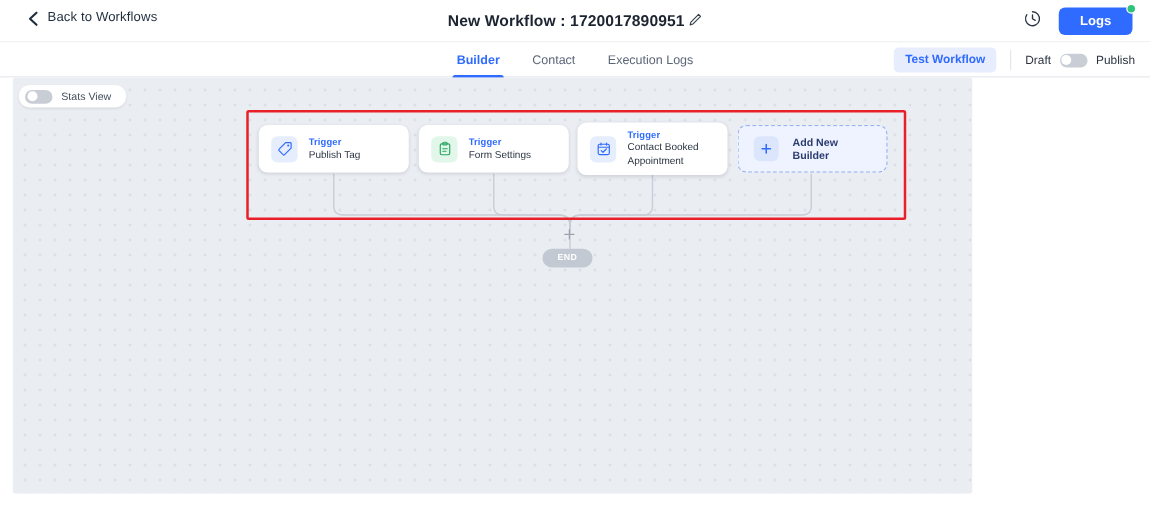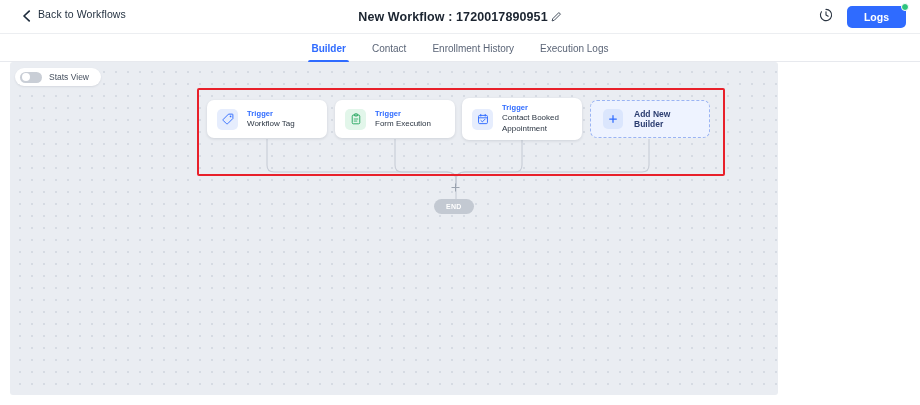--- a/index.html
+++ b/index.html
@@ -252,27 +252,35 @@
 
   <div class="tabbar">
     <div class="tabs">
       <div class="tab active">
         <span>Builder</span>
       </div>
       <div class="tab">
         <span>Contact</span>
       </div>
       <div class="tab">
-        <span>Enrollment History</span>
-      </div>
-      <div class="tab">
         <span>Execution Logs</span>
       </div>
     </div>
 
+    <div class="tabbar-right">
+      <button class="test-btn">Test Workflow</button>
+      <div class="sep-v"></div>
+      <div class="pubwrap">
+        <span class="pub-label">Draft</span>
+        <div class="switch">
+          <div class="knob"></div>
+        </div>
+        <span class="pub-label">Publish</span>
+      </div>
+    </div>
   </div>
 
   <div class="canvas">
 
     <div class="stats-pill">
       <div class="switch">
         <div class="knob"></div>
       </div>
       <span class="stats-label">Stats View</span>
     </div>
@@ -296,35 +304,35 @@
 
       <div class="node" style="left:197px; top:38px; width:120px; height:38px;">
         <div class="node-icon ic-blue">
           <svg width="12" height="12" viewBox="0 0 14 14">
             <path d="M7.6 1.3 H12 a.7.7 0 0 1 .7.7 V6.4 L6.6 12.5 a1 1 0 0 1-1.4 0 L1.5 8.8 a1 1 0 0 1 0-1.4 Z" fill="none" stroke="#2f6bff" stroke-width="1.1" stroke-linejoin="round"></path>
             <circle cx="10" cy="4" r="1" fill="#2f6bff"></circle>
           </svg>
         </div>
         <div class="node-text">
           <span class="node-kind">Trigger</span>
-          <span class="node-name">Workflow Tag</span>
+          <span class="node-name">Publish Tag</span>
         </div>
       </div>
 
       <div class="node" style="left:325px; top:38px; width:120px; height:38px;">
         <div class="node-icon ic-green">
           <svg width="12" height="12" viewBox="0 0 14 14">
             <rect x="2.6" y="2.4" width="8.8" height="10.2" rx="1.3" fill="none" stroke="#28a862" stroke-width="1.1"></rect>
             <rect x="5" y="0.9" width="4" height="2.6" rx="1" fill="none" stroke="#28a862" stroke-width="1.1"></rect>
             <path d="M4.9 7 H9.1 M4.9 9.4 H8" stroke="#28a862" stroke-width="1" stroke-linecap="round"></path>
           </svg>
         </div>
         <div class="node-text">
           <span class="node-kind">Trigger</span>
-          <span class="node-name">Form Execution</span>
+          <span class="node-name">Form Settings</span>
         </div>
       </div>
 
       <div class="node" style="left:452px; top:36px; width:120px; height:42px;">
         <div class="node-icon ic-blue">
           <svg width="12" height="12" viewBox="0 0 14 14">
             <rect x="1.8" y="2.8" width="10.4" height="9.6" rx="1.4" fill="none" stroke="#2f6bff" stroke-width="1.1"></rect>
             <path d="M1.8 5.6 H12.2" stroke="#2f6bff" stroke-width="1.1"></path>
             <path d="M4.4 1.6 V3.6 M9.6 1.6 V3.6" stroke="#2f6bff" stroke-width="1.1" stroke-linecap="round"></path>
             <path d="M4.6 8.8 L6.3 10.3 L9.4 7.2" fill="none" stroke="#2f6bff" stroke-width="1.1" stroke-linecap="round" stroke-linejoin="round"></path>

